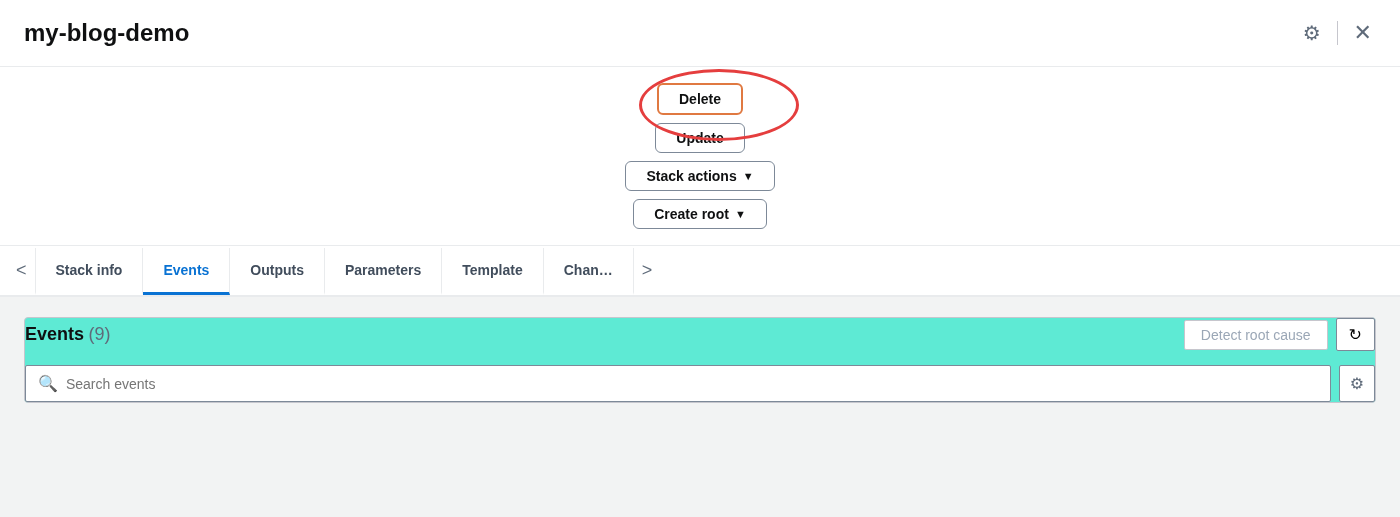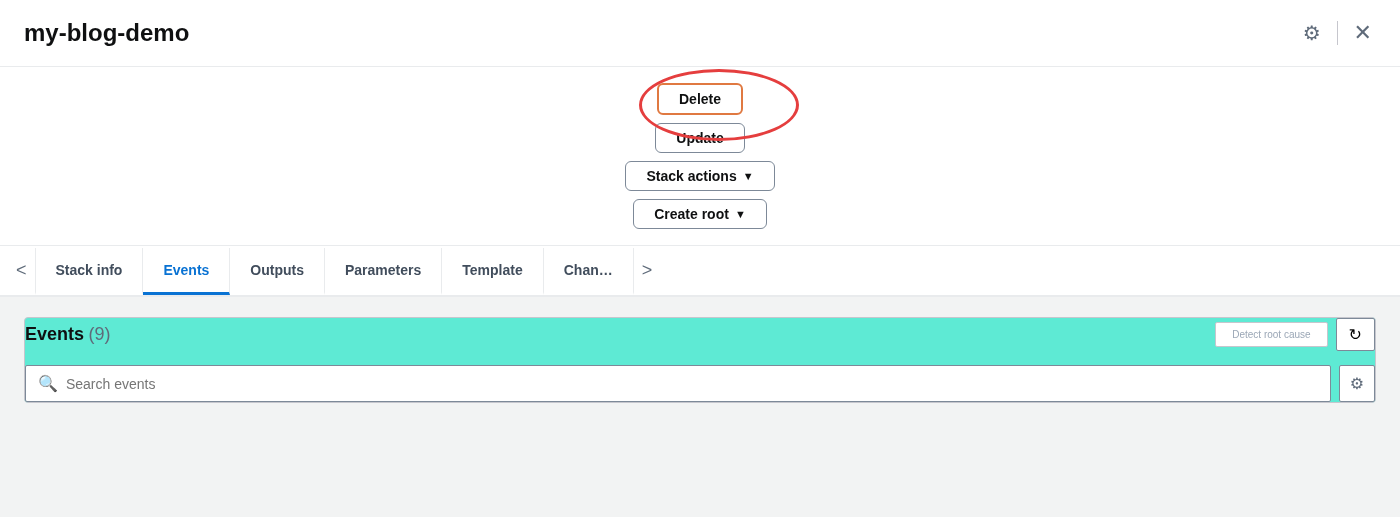--- a/index.html
+++ b/index.html
@@ -210,21 +210,21 @@
       align-items: center;
       gap: 8px;
     }
 
     .detect-root-btn {
       padding: 6px 16px;
       border: 1px solid #c6c6cd;
       border-radius: 2px;
       background: #ffffff;
       color: #9ba7b6;
-      font-size: 10px;
+      font-size: 14px;
       font-weight: 400;
       cursor: default;
     }
 
     .refresh-btn {
       padding: 6px 12px;
       border: 1px solid #7d8998;
       border-radius: 2px;
       background: #ffffff;
       font-size: 16px;

